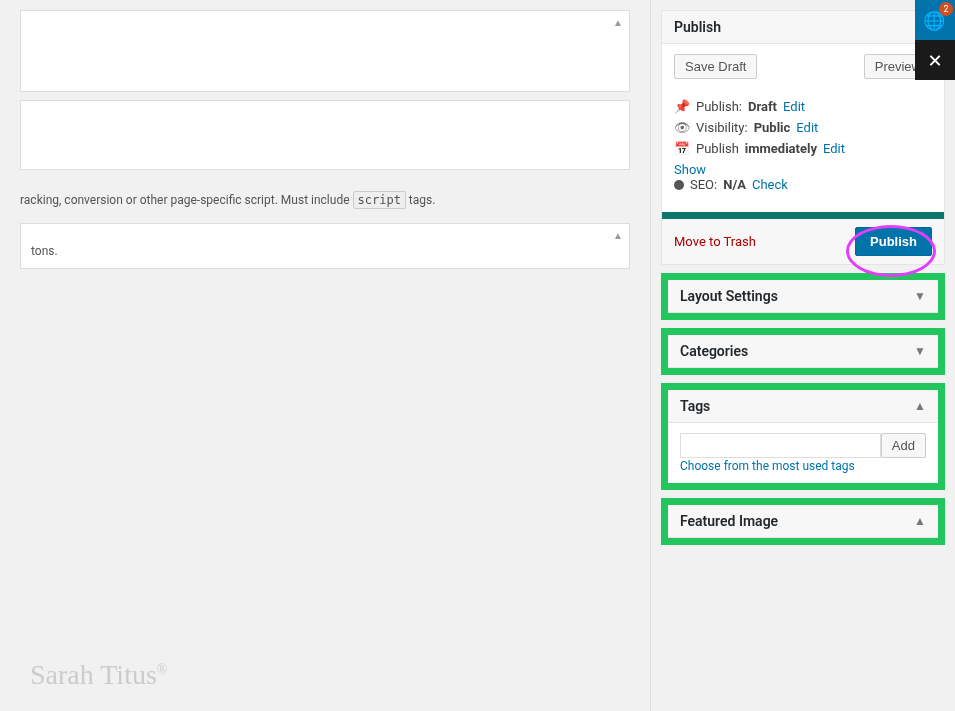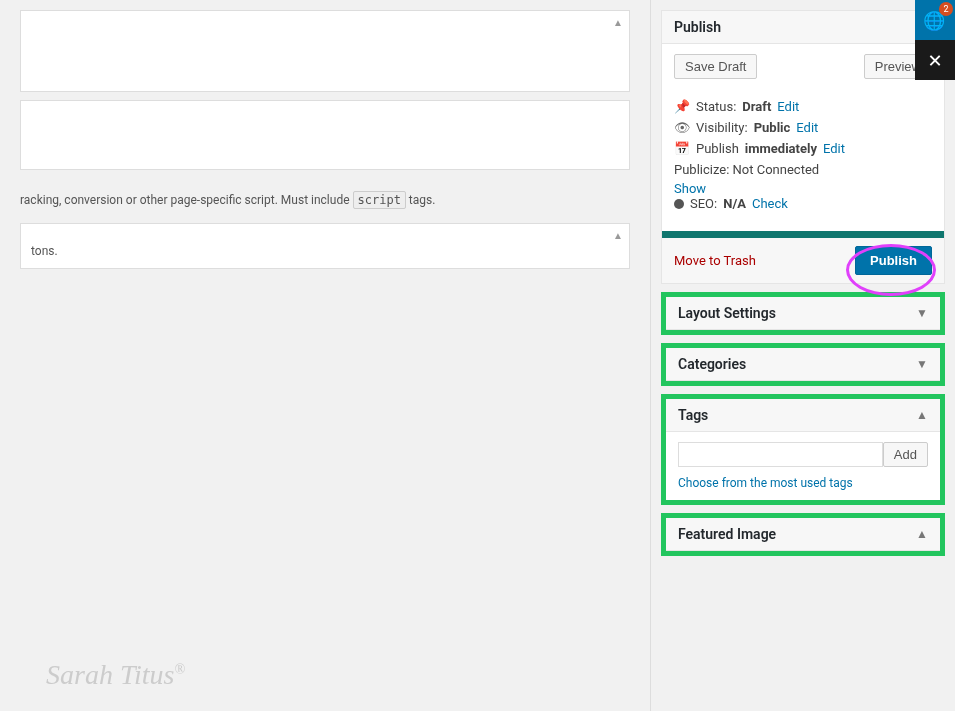--- a/index.html
+++ b/index.html
@@ -75,25 +75,24 @@
     }
 
     .block2-text {
       font-size: 12px;
       color: #555;
     }
 
     .sarah-titus-watermark {
       position: absolute;
       bottom: 20px;
-      left: 46px;
+      left: 30px;
       font-family: Georgia, serif;
       font-size: 28px;
       color: #ccc;
-      font-style: italic;
     }
 
     
     .sidebar {
       width: 305px;
       background: #f1f1f1;
       border-left: 1px solid #ddd;
       overflow-y: auto;
       position: relative;
     }
@@ -283,21 +282,21 @@
       width: 90px;
       height: 52px;
       border: 3px solid #e040fb;
       border-radius: 50%;
       pointer-events: none;
     }
 
     
     .section-box {
       background: #fff;
-      border: 5px solid #22c55e;
+      border: 7px solid #22c55e;
       margin: 0 10px 8px 10px;
     }
 
     .section-header {
       background: #f7f7f7;
       border-bottom: 1px solid #e5e5e5;
       padding: 8px 12px;
       font-size: 14px;
       font-weight: 600;
       color: #23282d;
@@ -313,21 +312,20 @@
     }
 
     .section-body {
       padding: 10px 12px;
     }
 
     
     .tags-input-row {
       display: flex;
       gap: 0;
-      margin-bottom: 8px;
     }
 
     .tags-input {
       flex: 1;
       border: 1px solid #ddd;
       padding: 4px 6px;
       font-size: 13px;
     }
 
     .btn-add {
@@ -408,42 +406,39 @@
     </div>
     <div class="publish-body">
 
       <div class="publish-actions">
         <button class="btn-save-draft">Save Draft</button>
         <button class="btn-preview">Preview</button>
       </div>
 
       <div class="publish-meta-row">
         <span class="meta-icon">📌</span>
-        <span>Status:</span>
+        <span>Publish:</span>
         <span class="bold">Draft</span>
         <a class="link-blue">Edit</a>
       </div>
 
       <div class="publish-meta-row">
         <span class="meta-icon">👁</span>
         <span>Visibility:</span>
         <span class="bold">Public</span>
         <a class="link-blue">Edit</a>
       </div>
 
       <div class="publish-meta-row">
         <span class="meta-icon">📅</span>
         <span>Publish</span>
         <span class="bold">immediately</span>
         <a class="link-blue">Edit</a>
       </div>
 
-      <div class="publicize-row">
-        <span>Publicize: Not Connected</span>
-      </div>
       <div class="publicize-show">
         <a class="link-blue">Show</a>
       </div>
 
       <div class="seo-row" style="margin-top:0;">
         <span class="seo-dot"></span>
         <span>SEO:</span>
         <span class="bold">N/A</span>
         <a class="link-blue">Check</a>
       </div>

